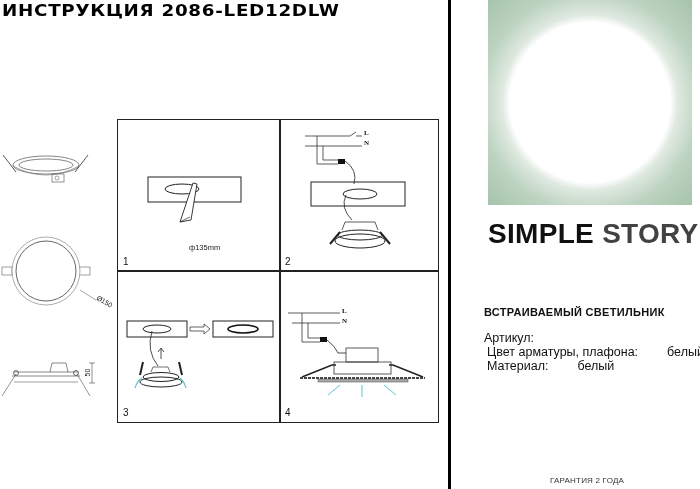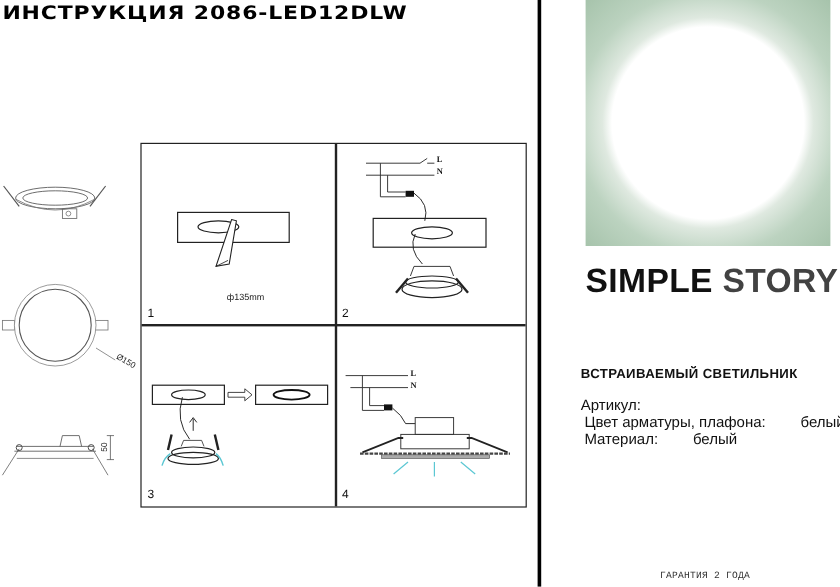--- a/index.html
+++ b/index.html
@@ -8,21 +8,21 @@
   .divider { position:absolute; left:448px; top:0; width:3px; height:489px; background:#000; }
   .hero { position:absolute; left:488px; top:0; width:204px; height:205px;
           background: radial-gradient(circle at 50% 50%, #ffffff 0px, #ffffff 80px, #dfe9e0 88px, #bcd3c0 110px, #a6c3ab 145px, #9fbea4 180px); }
   .brand { position:absolute; left:488px; top:218px; font-size:28px; letter-spacing:0.3px; color:#111; white-space:nowrap; }
   .brand .b1 { font-weight:bold; }
   .brand .b2 { font-weight:bold; color:#222; opacity:0.85; }
   .prodtype { position:absolute; left:484px; top:306px; font-size:11px; font-weight:bold; letter-spacing:0.3px; color:#111; white-space:nowrap; }
   .specs { position:absolute; left:484px; top:331px; width:206px; font-size:12.5px; line-height:14.2px; color:#111; }
   .spec-row { display:flex; justify-content:flex-start; white-space:nowrap;gap:29px; }
   .spec-row.indent { padding-left:3px; }
-  .warranty { position:absolute; left:550px; top:476px; font-size:8px; color:#333; letter-spacing:0.2px; white-space:nowrap;font-family:Liberation Mono, monospace; }
+  .warranty { position:absolute; left:550px; top:476px; font-size:8px; color:#333; letter-spacing:0.2px; white-space:nowrap; }
   .grid { position:absolute; left:117px; top:119px; width:322px; height:304px; border:1.5px solid #222; box-sizing:border-box; }
   .cell { position:absolute; box-sizing:border-box; }
   .vline { position:absolute; left:161px; top:0; width:1.5px; height:100%; background:#222; }
   .hline { position:absolute; left:0; top:150px; width:100%; height:1.5px; background:#222; }
   .step-num { position:absolute; font-size:10px; color:#111; }
   .dim-label { position:absolute; font-size:7px; color:#222; white-space:nowrap; }
   svg { position:absolute; overflow:visible; }
 </style>
 </head>
 <body>

